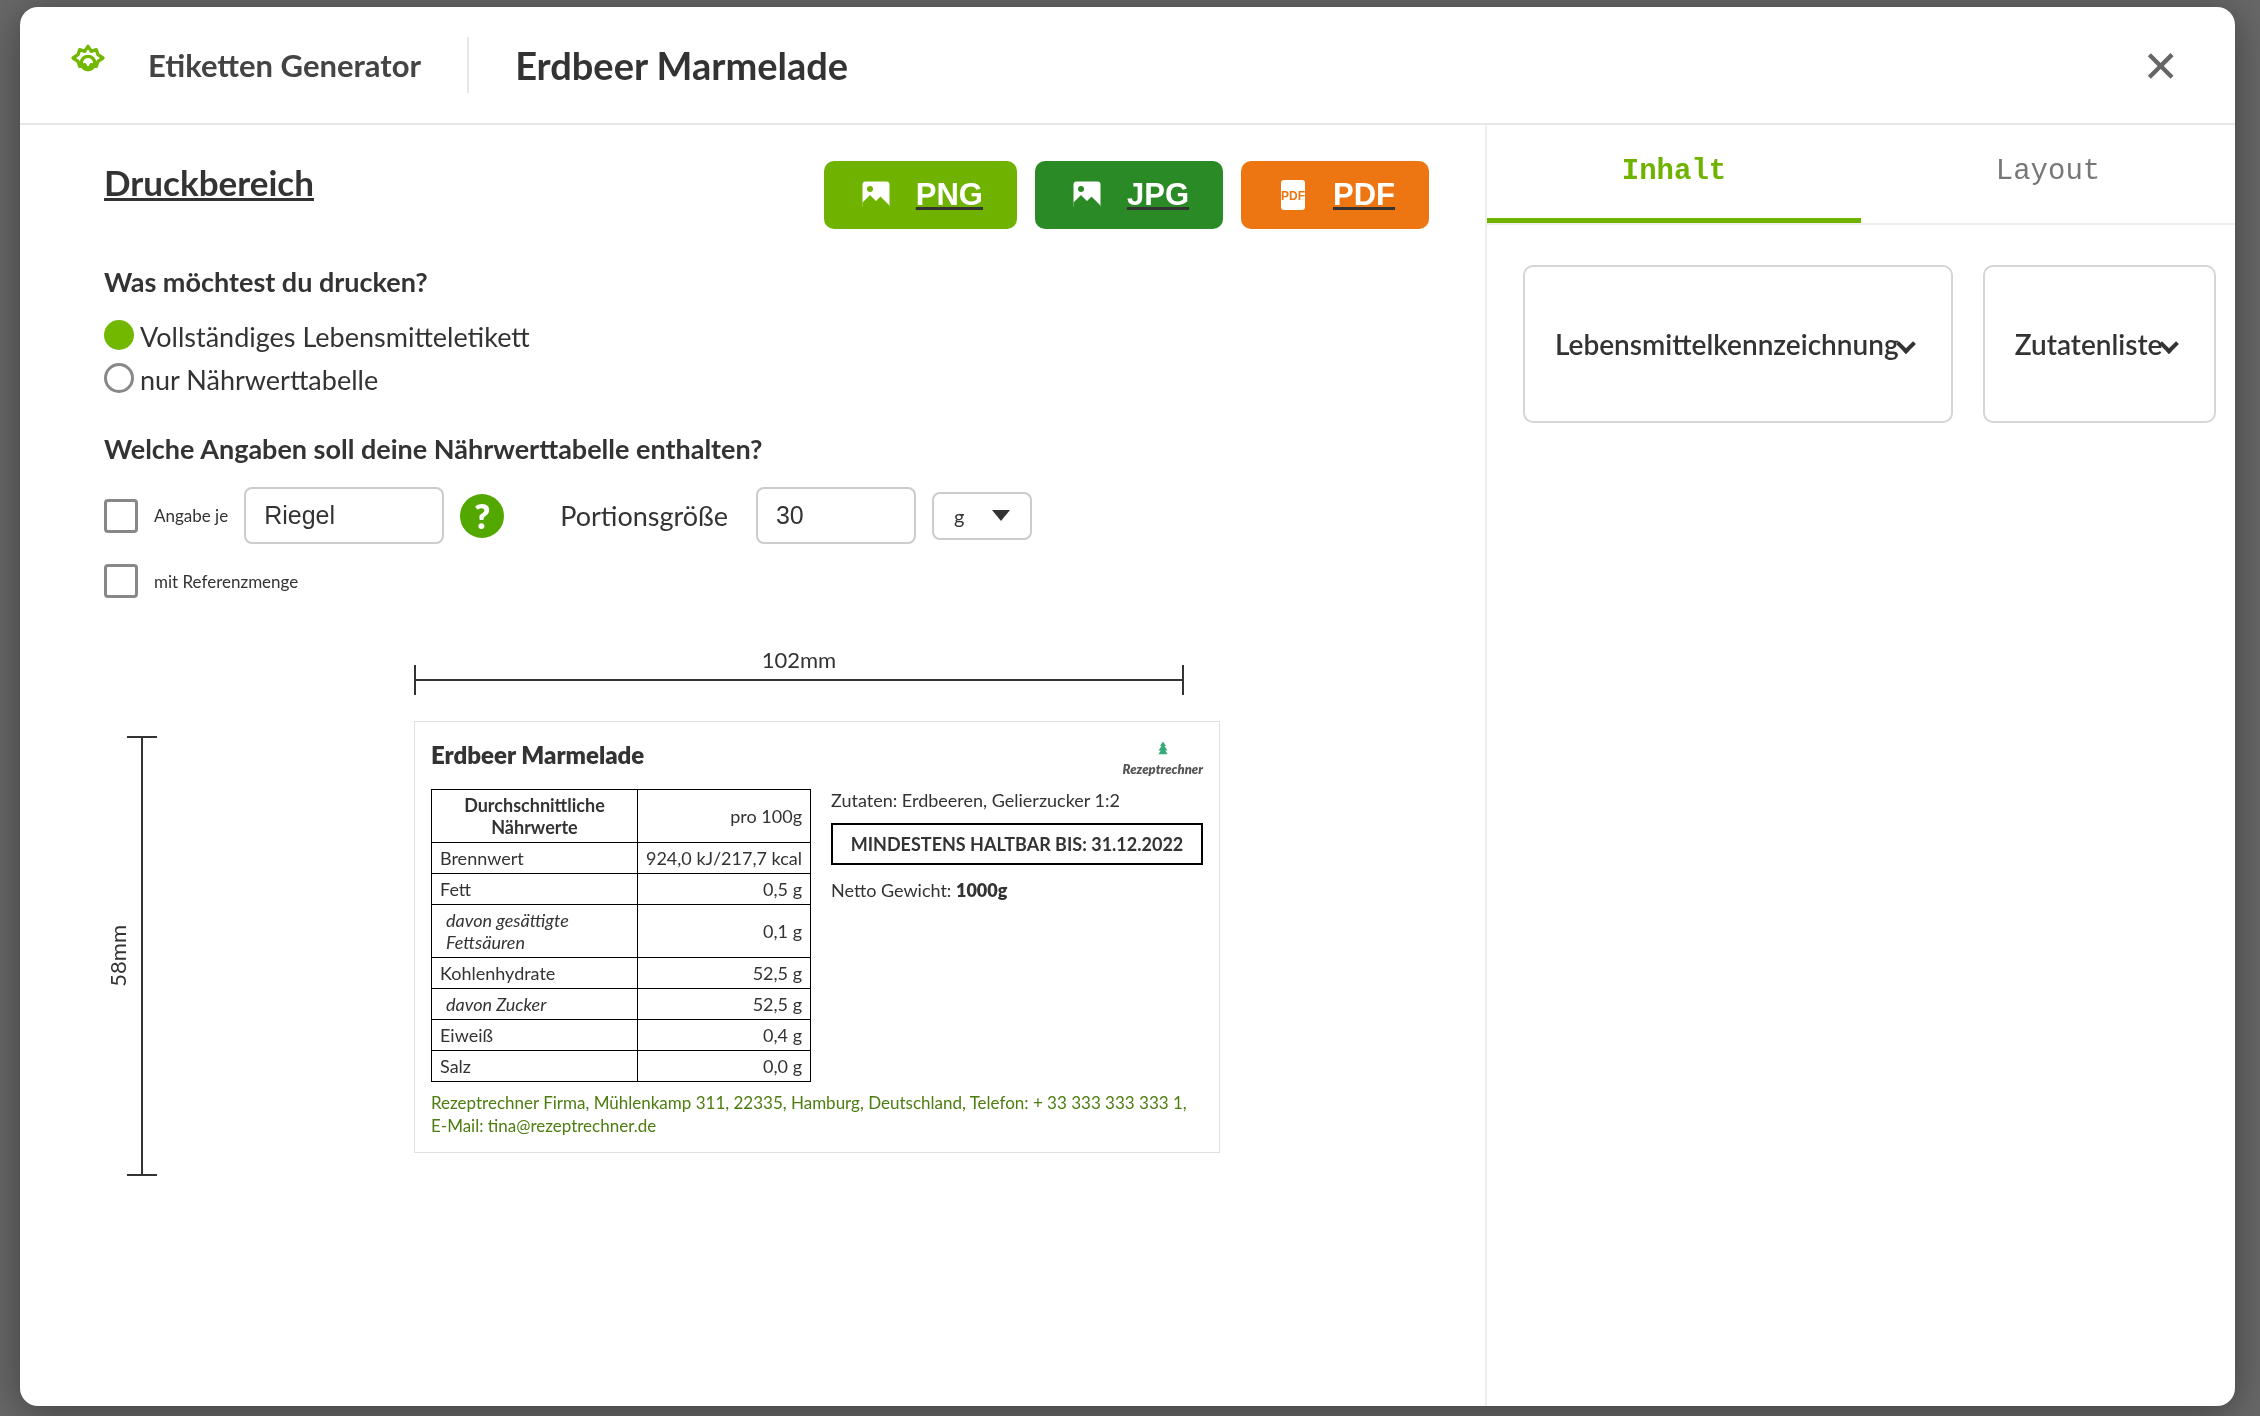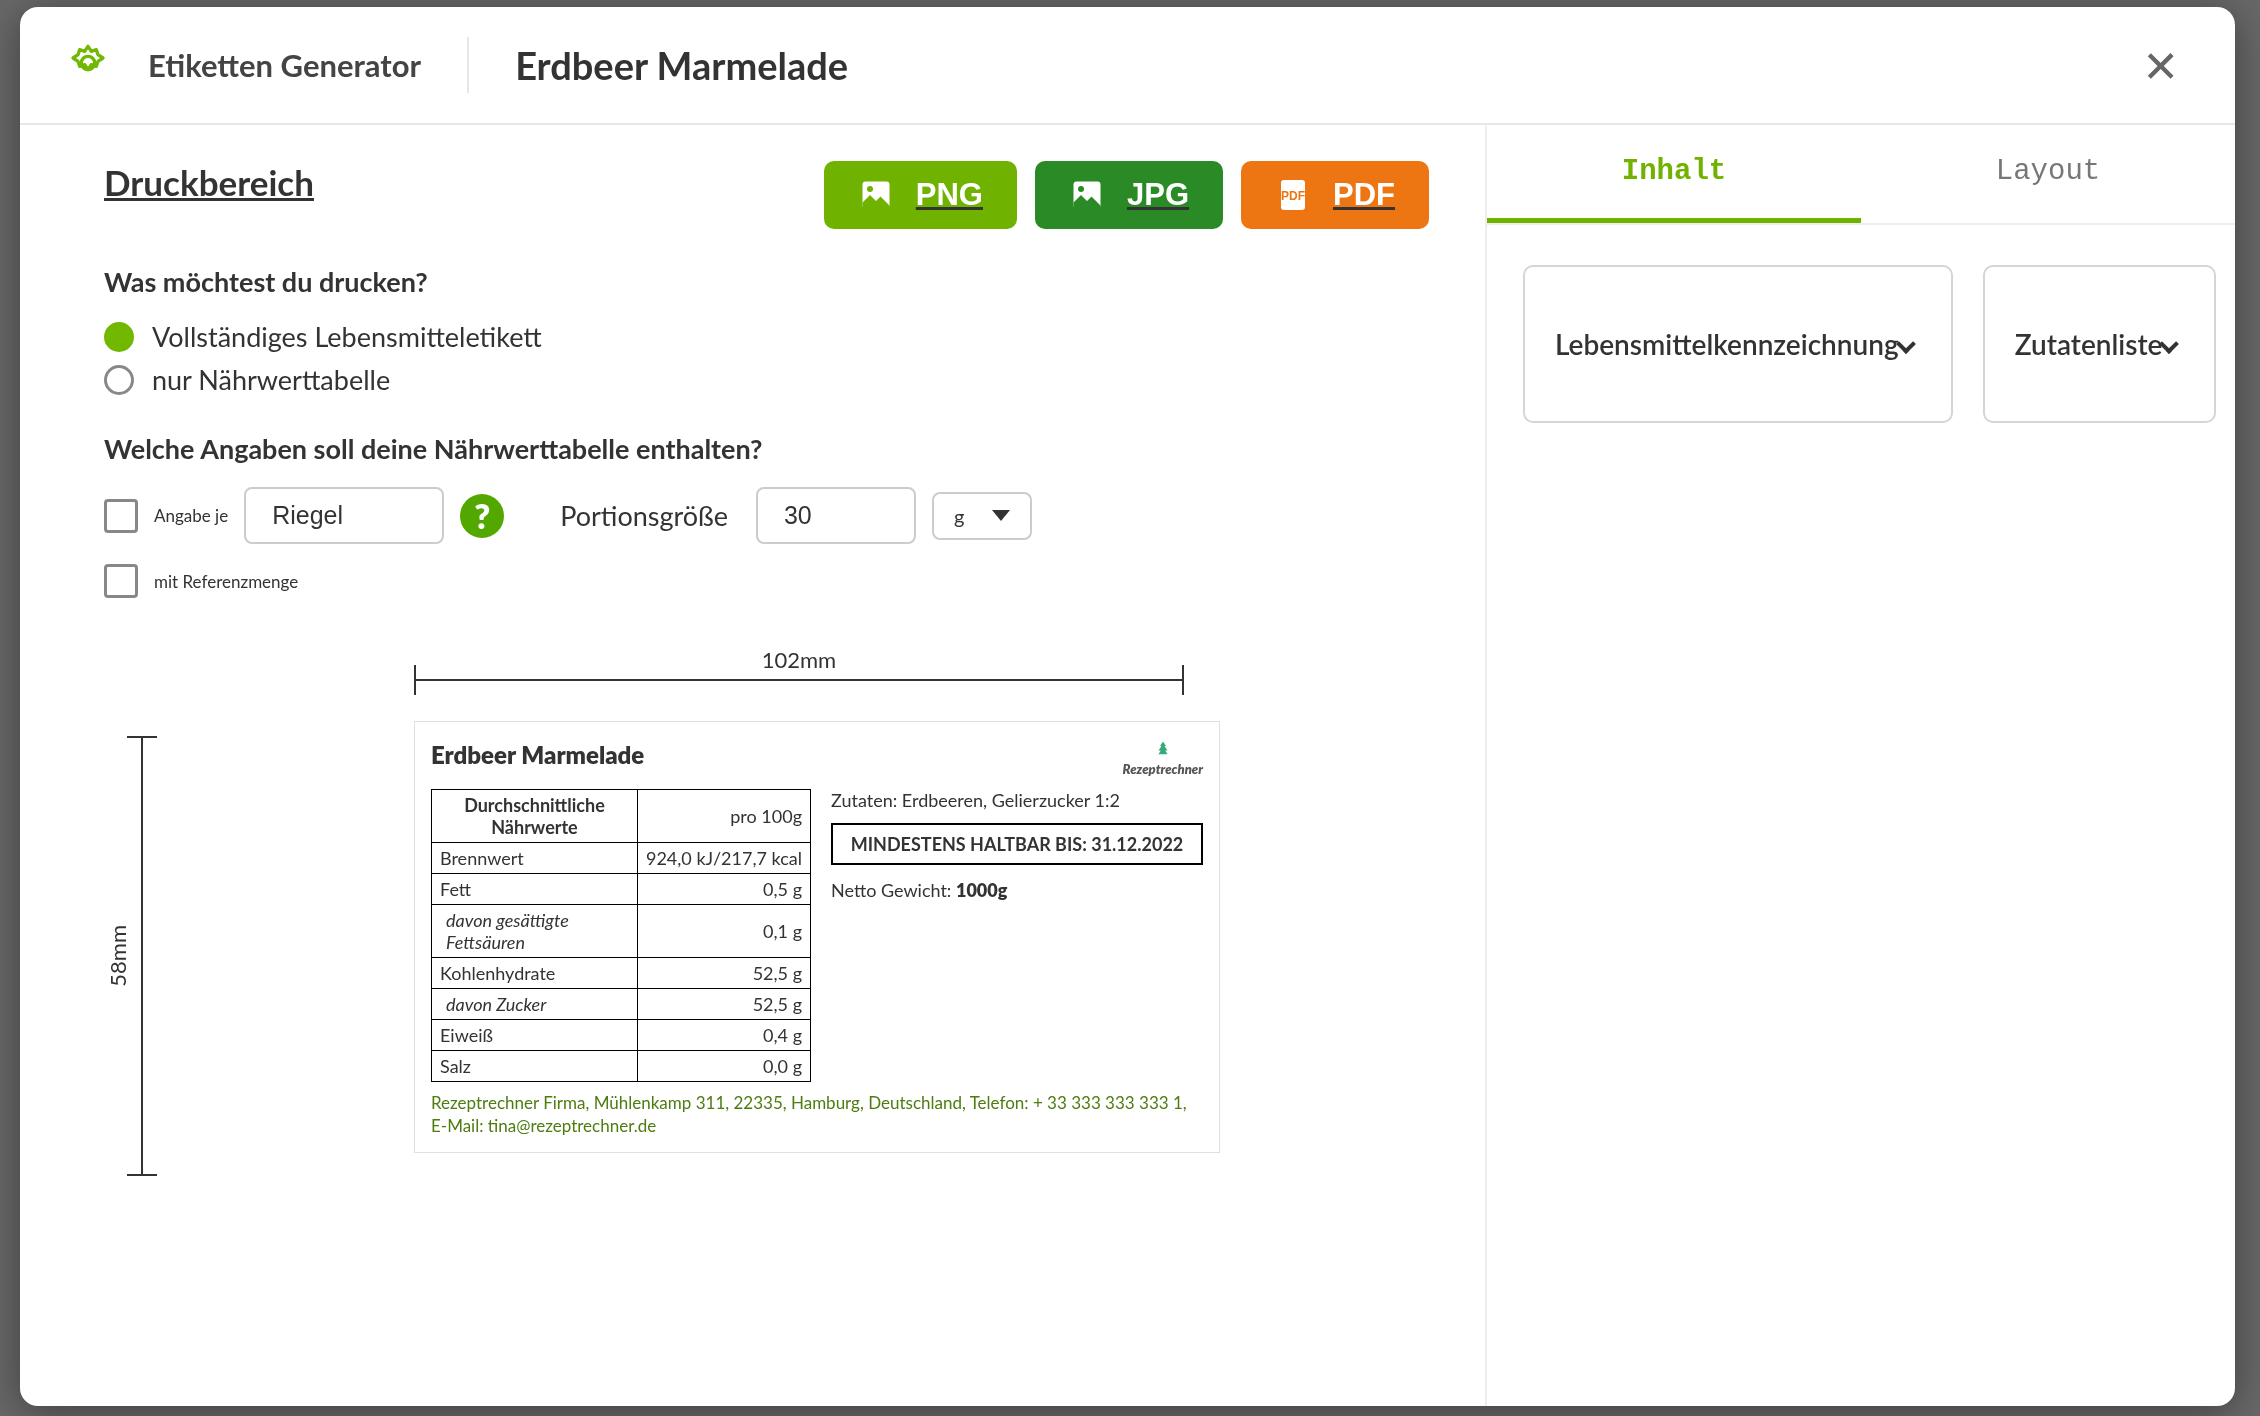--- a/index.html
+++ b/index.html
@@ -121,42 +121,42 @@
   
   .q {
     font-size: 27px;
     font-weight: 700;
     color: #333;
     margin: 36px 0 22px;
   }
   
   .radio-group { display:flex; flex-direction:column; gap:10px; }
   .radio-item {
-    display:flex; align-items:center; gap:18px;
+    display:flex; gap:6px;
     font-size:27px; color:#333; cursor:pointer;
   }
   .radio-dot {
     width:30px; height:30px; border-radius:50%;
     border:3px solid #888; flex:0 0 30px;
   }
   .radio-item.selected .radio-dot {
     background: var(--green-bright); border-color: var(--green-bright);
   }
   
   .row {
     display:flex; align-items:center; gap:16px; margin-top:20px;
   }
   .chk {
     width:34px; height:34px; border:3px solid #888; border-radius:4px;
     flex:0 0 34px; cursor:pointer;
   }
   .chk-label { font-size:17px; color:#333; }
   input.txt, select.sel {
     font-size:25px;
-    padding:12px 26px;
+    padding:12px 18px;
     border:2px solid #ccc;
     border-radius:8px;
     background:#fff;
     color:#333;
   }
   input.txt { width:200px; }
   input.txt.small { width:160px; }
   .help-ic {
     width:44px; height:44px; border-radius:50%;
     background:#53a800; color:#fff;

